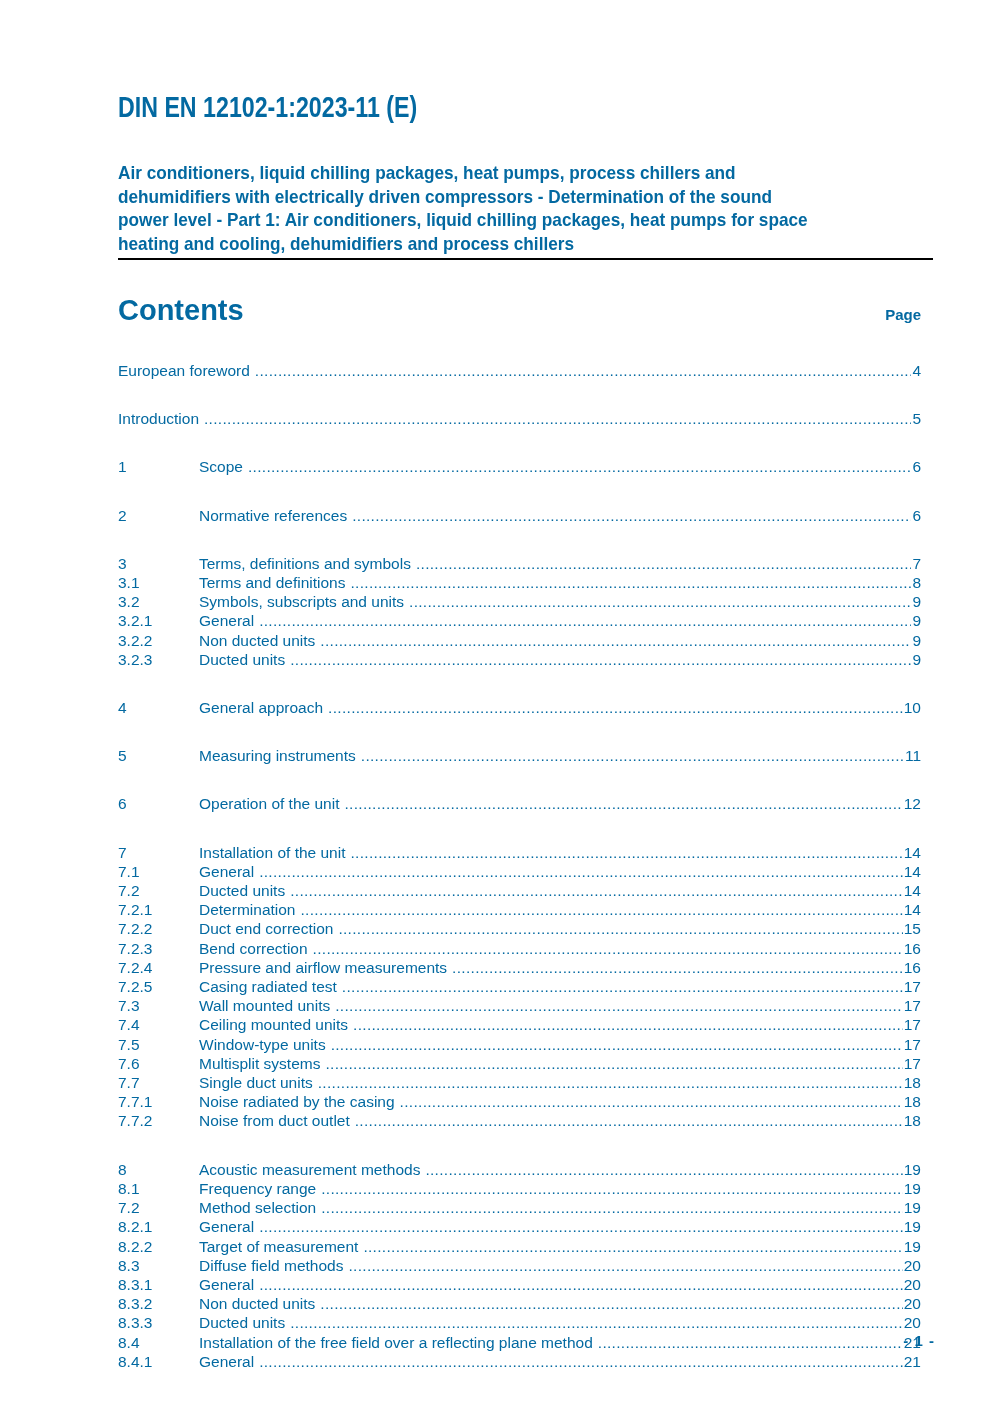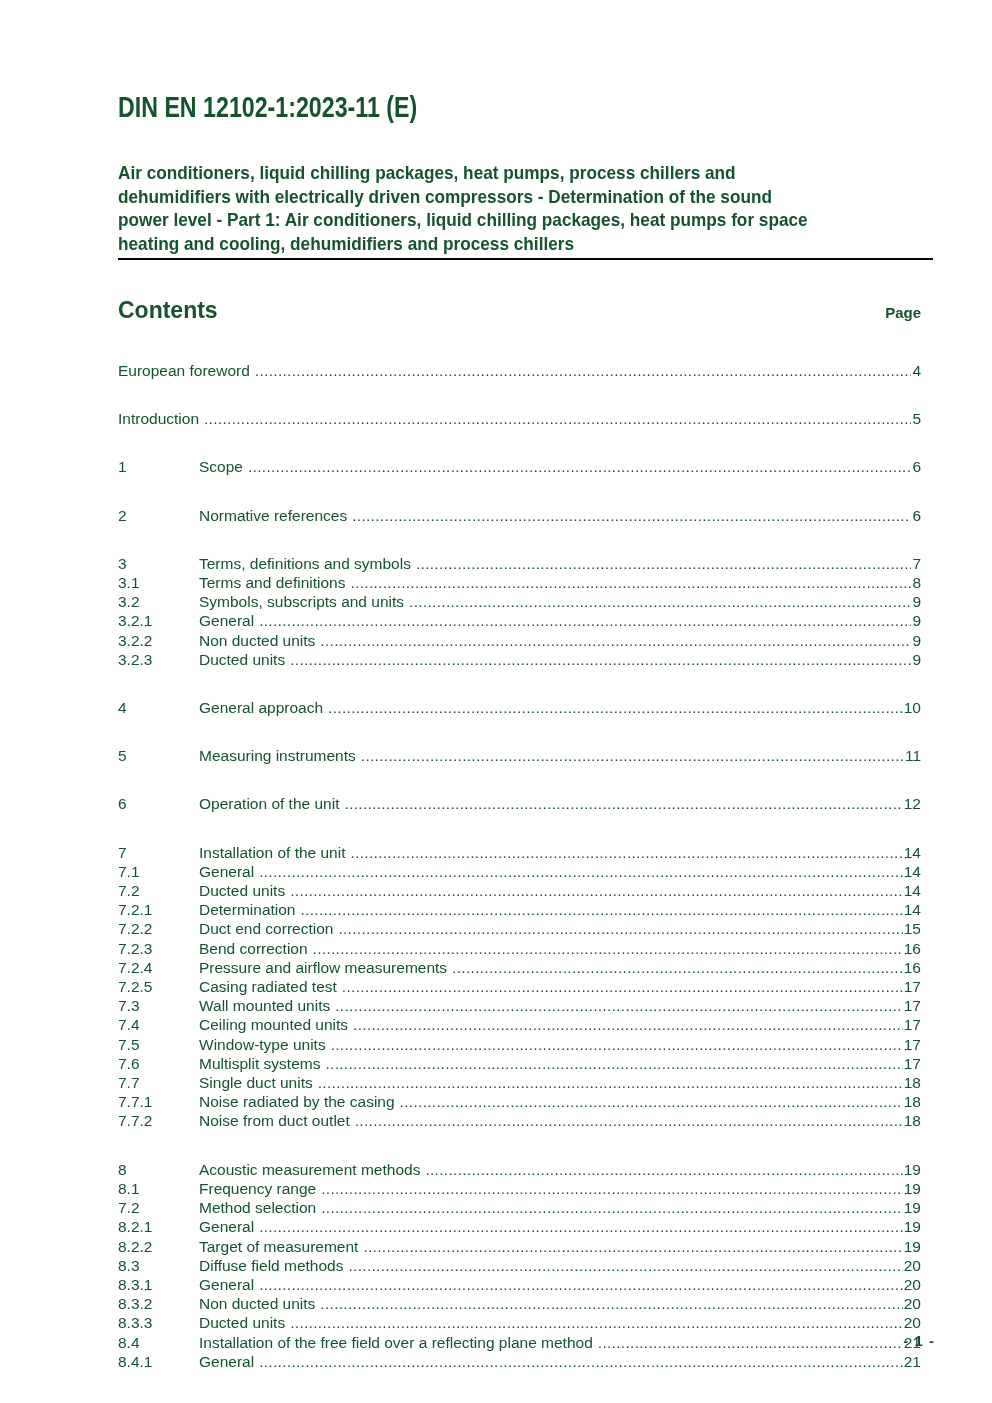--- a/index.html
+++ b/index.html
@@ -1,21 +1,21 @@
 <!DOCTYPE html>
 <html><head>
 <meta charset="utf-8">
 <style>
   html, body { margin: 0; padding: 0; background: #ffffff; }
   .page {
     position: relative;
     width: 992px;
     height: 1403px;
     background: #ffffff;
-    color: #14532d;
+    color: #0369a1;
     font-family: "Liberation Sans", sans-serif;
     overflow: hidden;
     box-sizing: border-box;
     padding: 0 59px 6px 118px;
   }
   .doc-title {
     margin-top: 92px;
     font-size: 29px;
     font-weight: 700;
     line-height: 30px;
@@ -38,21 +38,21 @@
     margin: 3px 0 0 0;
     width: 815px;
   }
   .contents-row {
     margin-top: 37px;
     display: flex;
     align-items: baseline;
     justify-content: space-between;
   }
   .contents-heading {
-    font-size: 23px;
+    font-size: 29px;
     font-weight: 700;
     line-height: 26px;
   }
   .page-label {
     font-size: 15px;
     font-weight: 700;
     padding-right: 12px;
     text-align: right;
   }
   .toc {

